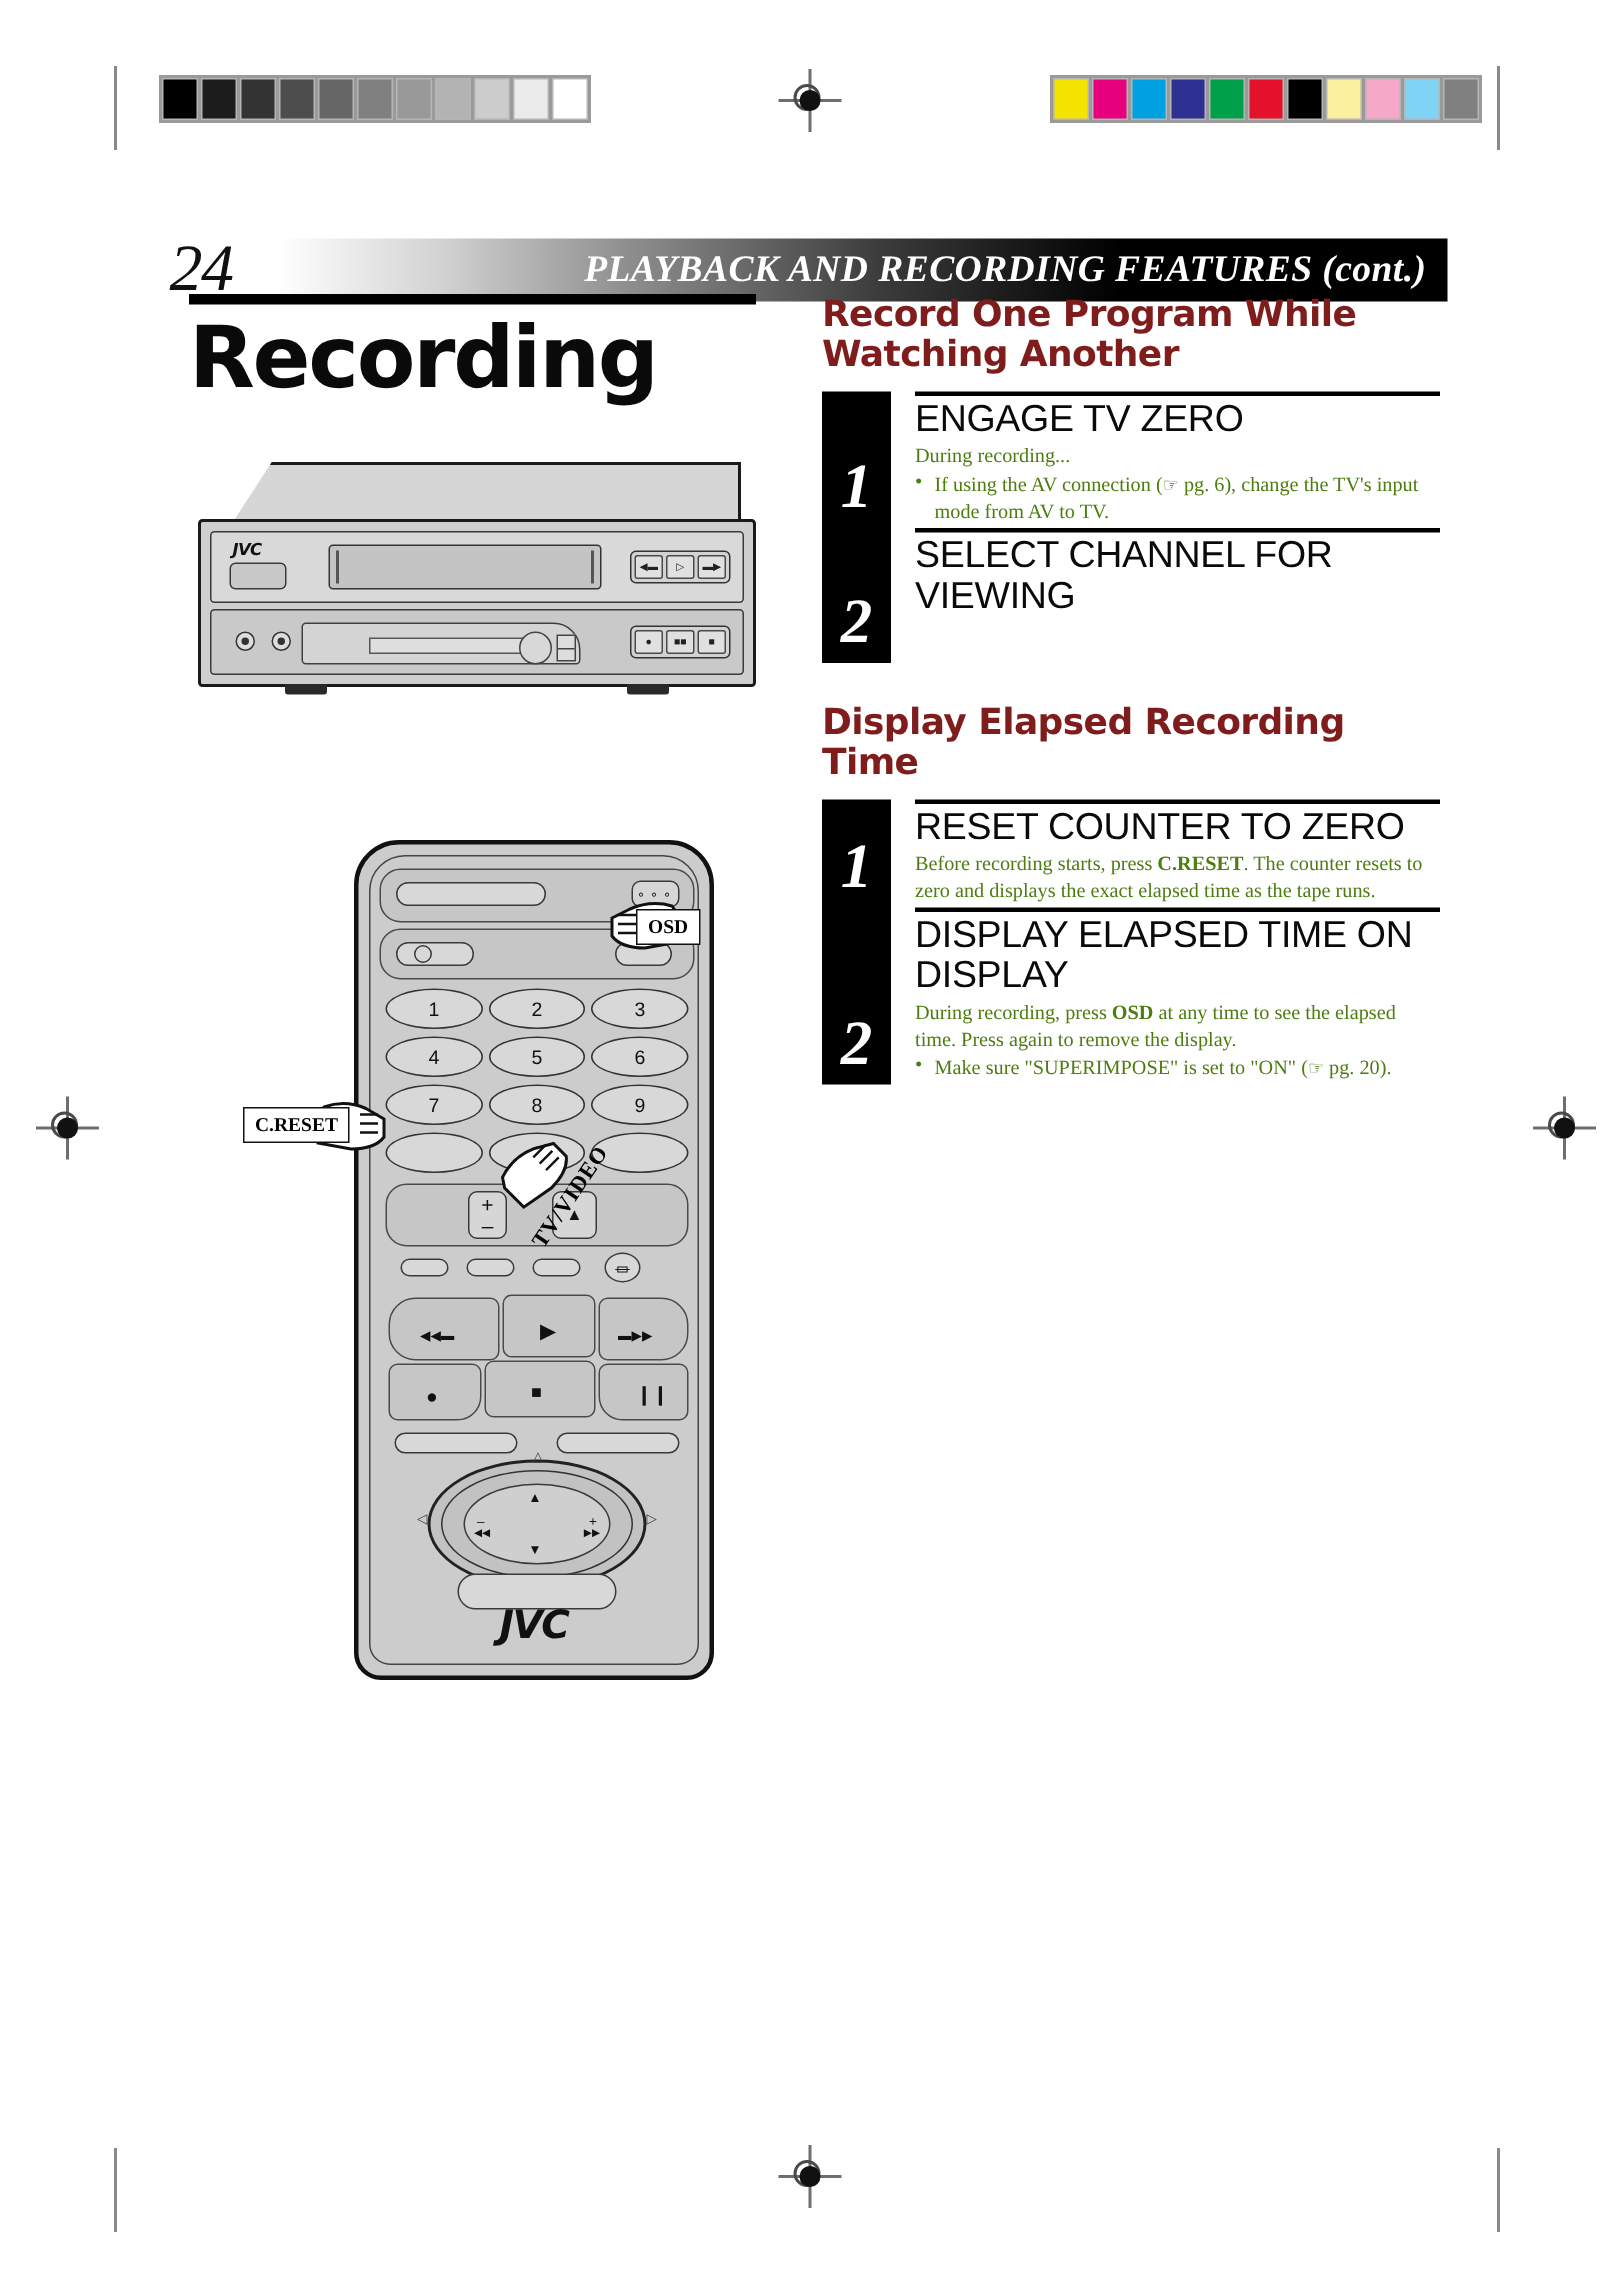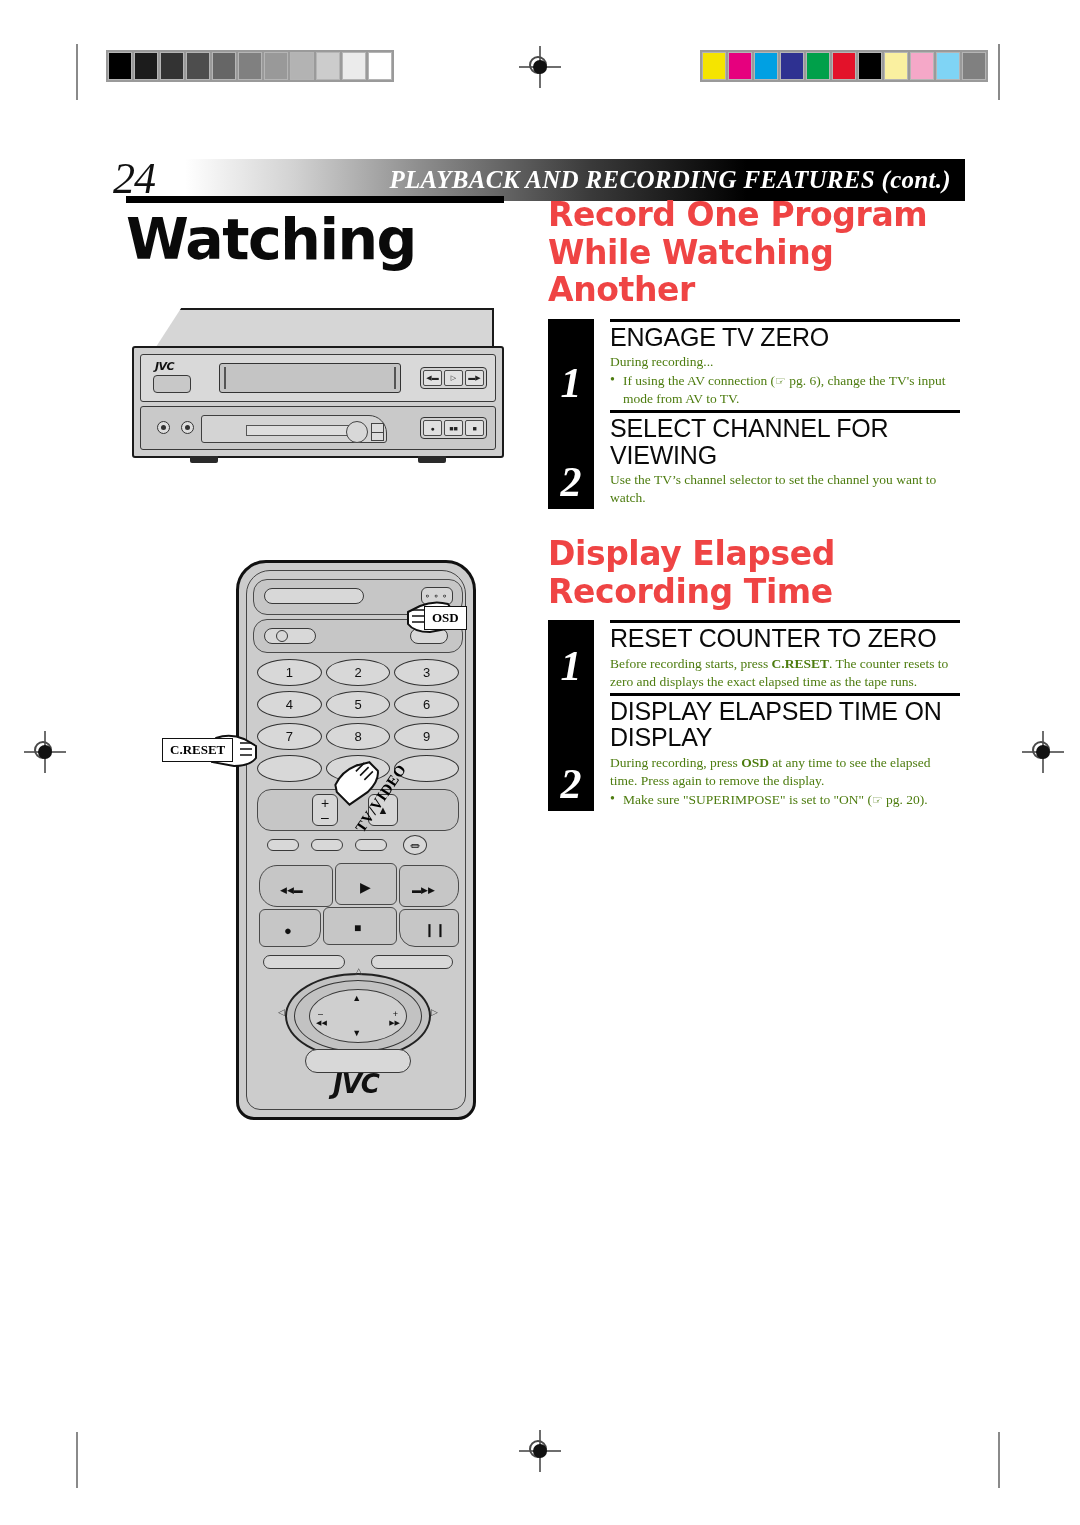--- a/index.html
+++ b/index.html
@@ -448,23 +448,23 @@
   }
 
   
   .right-col {
     position: absolute;
     left: 548px;
     top: 196px;
     width: 412px;
   }
   .sec-heading {
-    font-size: 33px;
+    font-size: 24px;
     font-weight: 700;
-    color: #ef4444;
+    color: #7f1d1d;
     line-height: 1.14;
     letter-spacing: -0.4px;
     font-family: "DejaVu Sans", sans-serif;
   }
   .steps-block {
     position: relative;
     margin-top: 10px;
   }
   .num-bar {
     position: absolute;
@@ -588,21 +588,21 @@
 
 <div class="page-header">
   <div class="page-num">24</div>
   <div class="header-bar">
     <div class="header-title">PLAYBACK AND RECORDING FEATURES (cont.)</div>
   </div>
 </div>
 
 <div class="left-col">
   <div class="section-rule"></div>
-  <div class="left-title">Watching</div>
+  <div class="left-title">Recording</div>
 </div>
 
 <div class="vcr-wrap">
   <div class="vcr-top"></div>
   <div class="vcr-body">
     <div class="vcr-panel-top">
       <div class="vcr-logo">JVC</div>
       <div class="vcr-logo-btn"></div>
       <div class="vcr-slot"></div>
       <div class="vcr-btn-group" style="right:8px; top:12px;">
@@ -755,23 +755,20 @@
         <ul class="blist">
           <li>If using the AV connection (<span class="pgref">☞</span> pg. 6), change the TV's input mode from AV to TV.</li>
         </ul>
       </div>
     </div>
 
     <div class="step" style="min-height:88px;">
       <div class="step-num">2</div>
       <div class="step-rule"></div>
       <div class="step-title">SELECT CHANNEL FOR VIEWING</div>
-      <div class="step-body">
-        <div>Use the TV’s channel selector to set the channel you want to watch.</div>
-      </div>
     </div>
   </div>
 
   <div class="sec-heading" style="margin-top:26px;">Display Elapsed Recording Time</div>
 
   <div class="steps-block">
     <div class="num-bar"></div>
 
     <div class="step">
       <div class="step-num">1</div>

